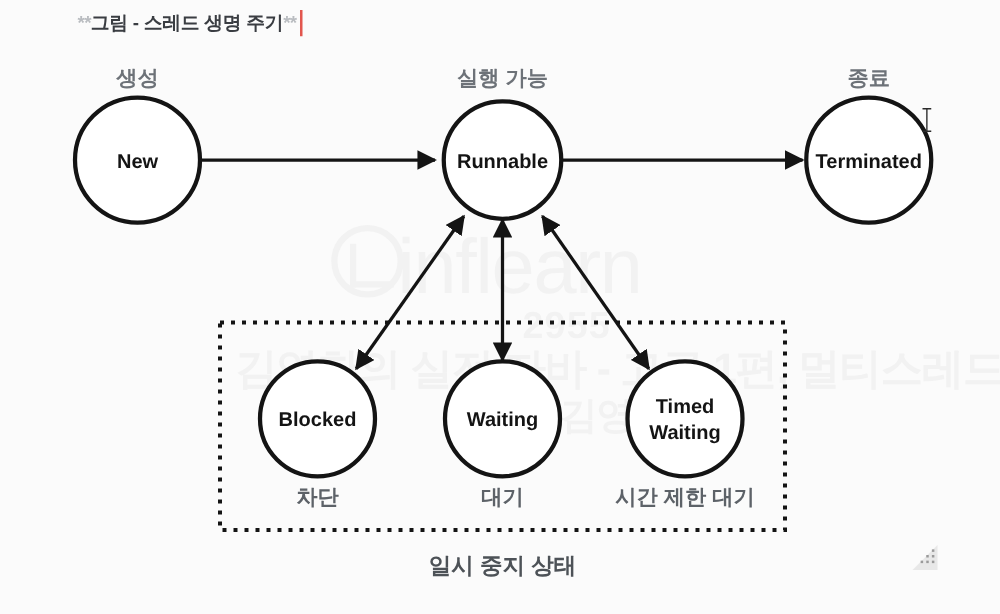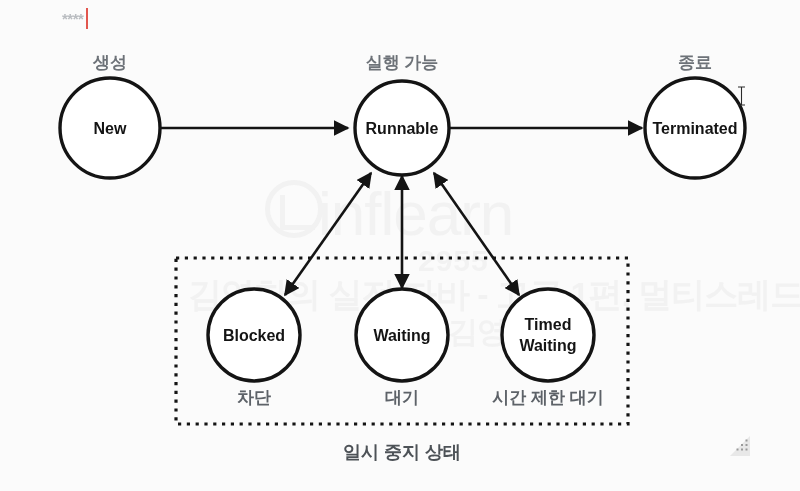--- a/index.html
+++ b/index.html
@@ -137,20 +137,21 @@
     height: 20px;
   }
 </style>
 </head>
 <body>
 
 <div id="stage">
 
   <div class="title-row">
     <span class="md-stars">**</span>
+    <span class="title-text">그림 - 스레드 생명 주기</span>
     <span class="md-stars">**</span>
     <span class="caret"></span>
   </div>
 
   <div class="watermark wm-logo"></div>
   <div class="watermark wm-brand">inflearn</div>
   <div class="watermark wm-num">2955</div>
   <div class="watermark wm-course">김영한의 실전 자바 - 고급 1편, 멀티스레드와 동시성</div>
   <div class="watermark wm-author">김영한</div>
 

